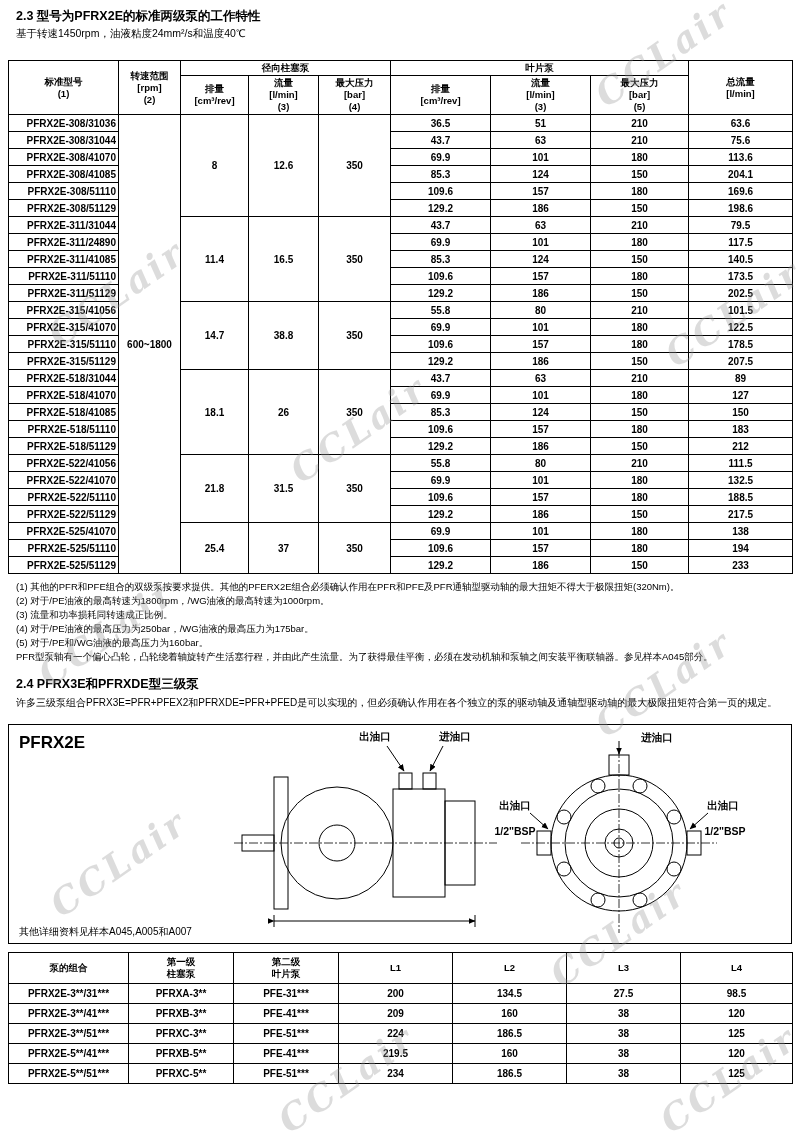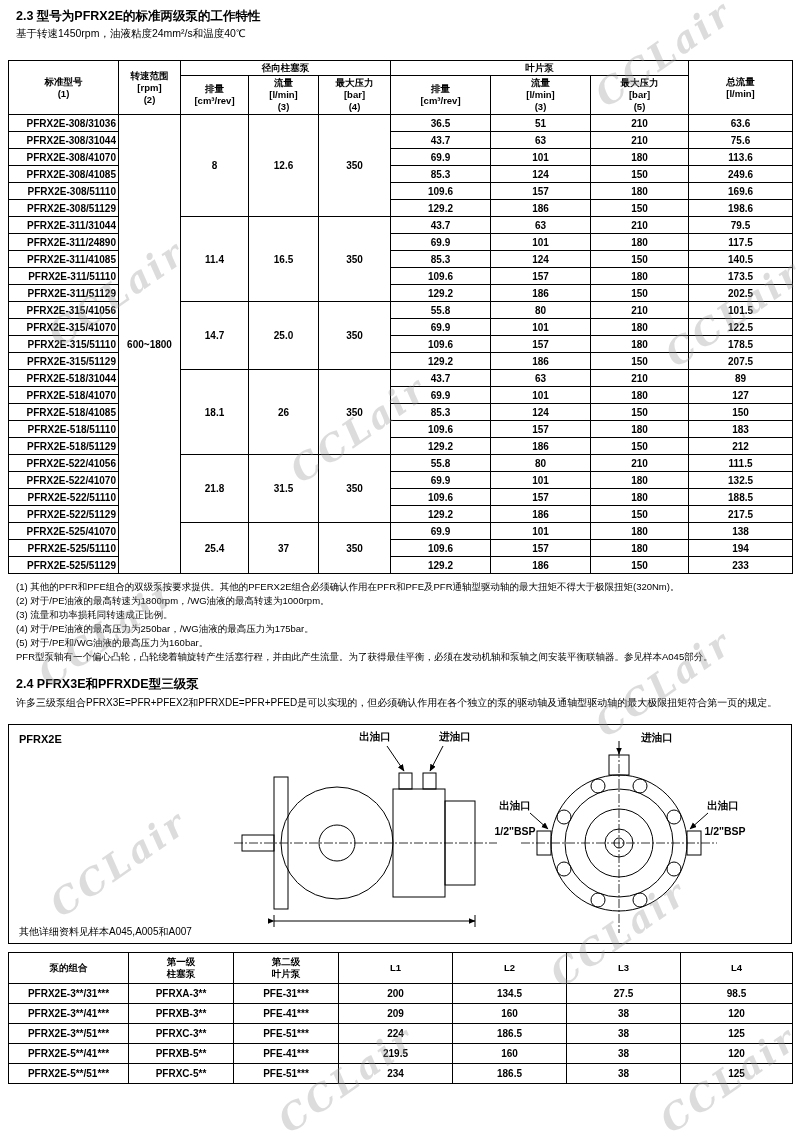--- a/index.html
+++ b/index.html
@@ -23,21 +23,21 @@
   .notes { margin:6px 0 0 8px; }
   .notes p { margin:0 0 1px 0; font-size:9.5px; line-height:13px; }
 
   .sec-title { font-size:12.5px; font-weight:bold; margin:13px 0 3px 8px; }
   .sec-body { font-size:10px; line-height:13px; margin:0 4px 0 8px; }
 
   .diagram-box {
     position:relative; margin-top:15px; width:782px; height:218px;
     border:1px solid #000; background:#fff;
   }
-  .diagram-label { position:absolute; top:8px; left:10px; font-size:11px; font-weight:bold; }
+  .diagram-label { position:absolute; top:8px; left:10px; font-size:17px; font-weight:bold; }
   .diagram-note { position:absolute; bottom:4px; left:10px; font-size:10px; }
   .diagram-box svg { position:absolute; top:0; left:0; }
   .draw { stroke:#000; fill:none; stroke-width:1; }
   .dashdot { stroke:#000; stroke-width:0.8; fill:none; stroke-dasharray:9 2 2 2; }
   .svglabel { font-family:"Liberation Sans", sans-serif; font-size:10.5px; font-weight:bold; fill:#000; }
 
   table.dims { margin-top:8px; }
   table.dims th { height:28px; }
   table.dims tbody td { height:19px; line-height:18px; }
 
@@ -124,21 +124,21 @@
           <td>69.9</td>
           <td>101</td>
           <td>180</td>
           <td>113.6</td>
         </tr>
         <tr>
           <td class="model">PFRX2E-308/41085</td>
           <td>85.3</td>
           <td>124</td>
           <td>150</td>
-          <td>249.6</td>
+          <td>204.1</td>
         </tr>
         <tr>
           <td class="model">PFRX2E-308/51110</td>
           <td>109.6</td>
           <td>157</td>
           <td>180</td>
           <td>169.6</td>
         </tr>
         <tr>
           <td class="model">PFRX2E-308/51129</td>
@@ -181,21 +181,21 @@
         <tr>
           <td class="model">PFRX2E-311/51129</td>
           <td>129.2</td>
           <td>186</td>
           <td>150</td>
           <td>202.5</td>
         </tr>
         <tr>
           <td class="model">PFRX2E-315/41056</td>
           <td rowspan="4">14.7</td>
-          <td rowspan="4">25.0</td>
+          <td rowspan="4">38.8</td>
           <td rowspan="4">350</td>
           <td>55.8</td>
           <td>80</td>
           <td>210</td>
           <td>101.5</td>
         </tr>
         <tr>
           <td class="model">PFRX2E-315/41070</td>
           <td>69.9</td>
           <td>101</td>

